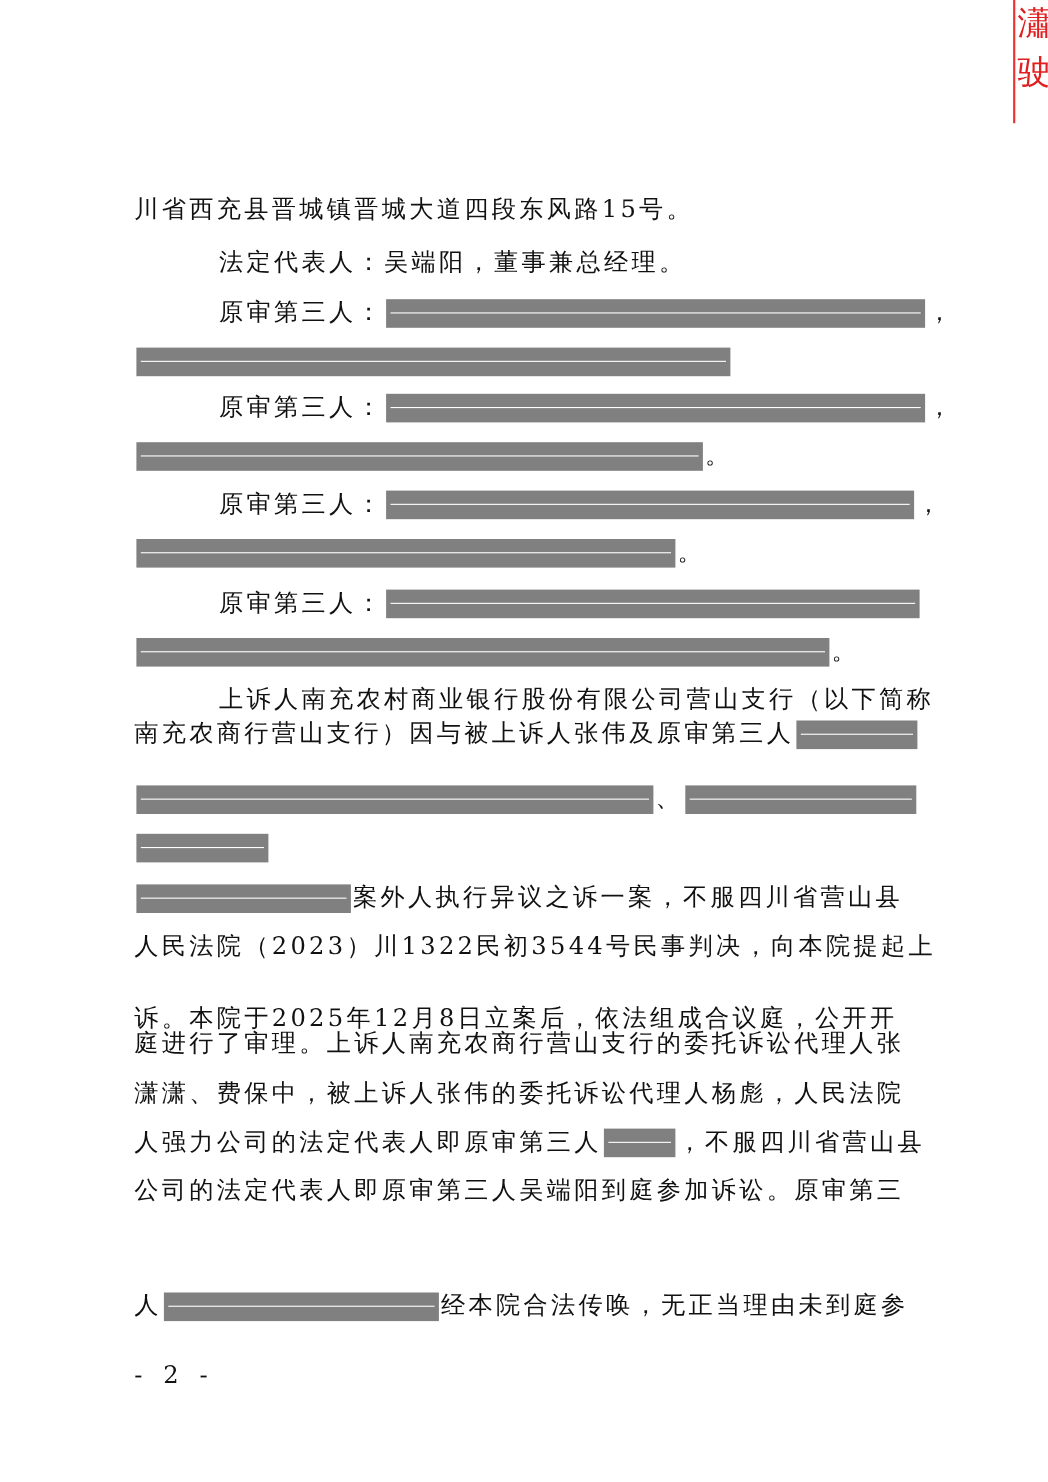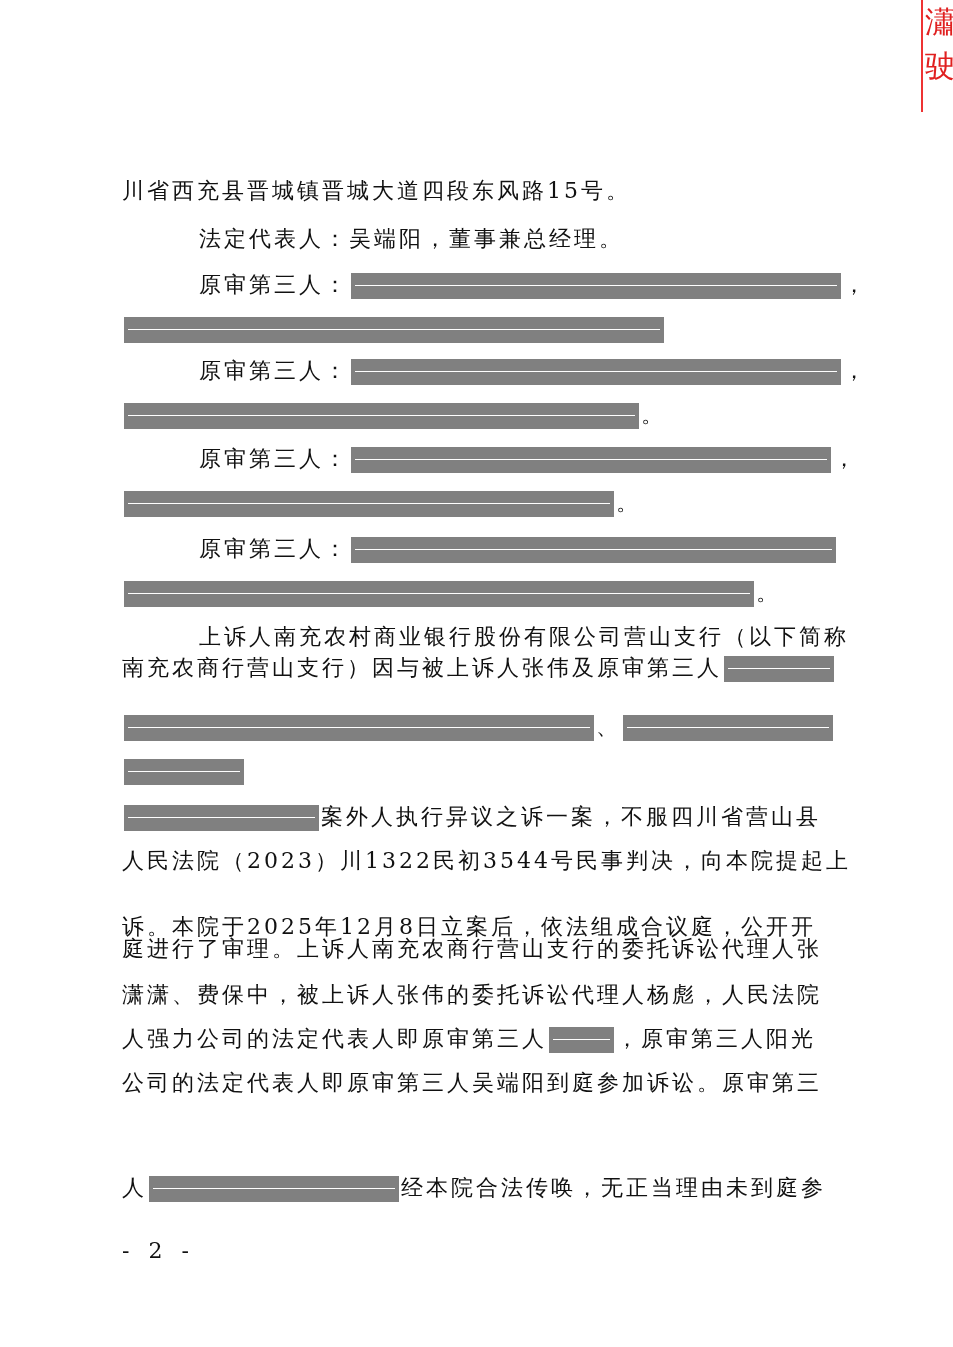--- a/index.html
+++ b/index.html
@@ -40,17 +40,17 @@
 
 <div class="line ind" style="top:618px"><span>上诉人南充农村商业银行股份有限公司营山支行（以下简称</span></div>
 <div class="line" style="top:649px"><span>南充农商行营山支行）因与被上诉人张伟及原审第三人</span><span class="redact" style="width:110px"></span></div>
 <div class="line" style="top:708px"><span class="redact" style="width:470px"></span><span>、</span><span class="redact" style="width:210px"></span></div>
 <div class="line" style="top:752px"><span class="redact" style="width:120px"></span></div>
 <div class="line" style="top:798px"><span class="redact" style="width:195px"></span><span>案外人执行异议之诉一案，不服四川省营山县</span></div>
 <div class="line" style="top:842px"><span>人民法院（2023）川1322民初3544号民事判决，向本院提起上</span></div>
 <div class="line" style="top:908px"><span>诉。本院于2025年12月8日立案后，依法组成合议庭，公开开</span></div>
 <div class="line" style="top:930px"><span>庭进行了审理。上诉人南充农商行营山支行的委托诉讼代理人张</span></div>
 <div class="line" style="top:976px"><span>潇潇、费保中，被上诉人张伟的委托诉讼代理人杨彪，人民法院</span></div>
-<div class="line" style="top:1020px"><span>人强力公司的法定代表人即原审第三人</span><span class="redact" style="width:65px"></span><span>，原审第三人阳光</span></div>
+<div class="line" style="top:1020px"><span>人强力公司的法定代表人即原审第三人</span><span class="redact" style="width:65px"></span><span>，不服四川省营山县</span></div>
 <div class="line" style="top:1064px"><span>公司的法定代表人即原审第三人吴端阳到庭参加诉讼。原审第三</span></div>
 <div class="line" style="top:1169px"><span>人</span><span class="redact" style="width:250px"></span><span>经本院合法传唤，无正当理由未到庭参</span></div>
 
 <div class="pageno">- 2 -</div>
 
 </body></html>

